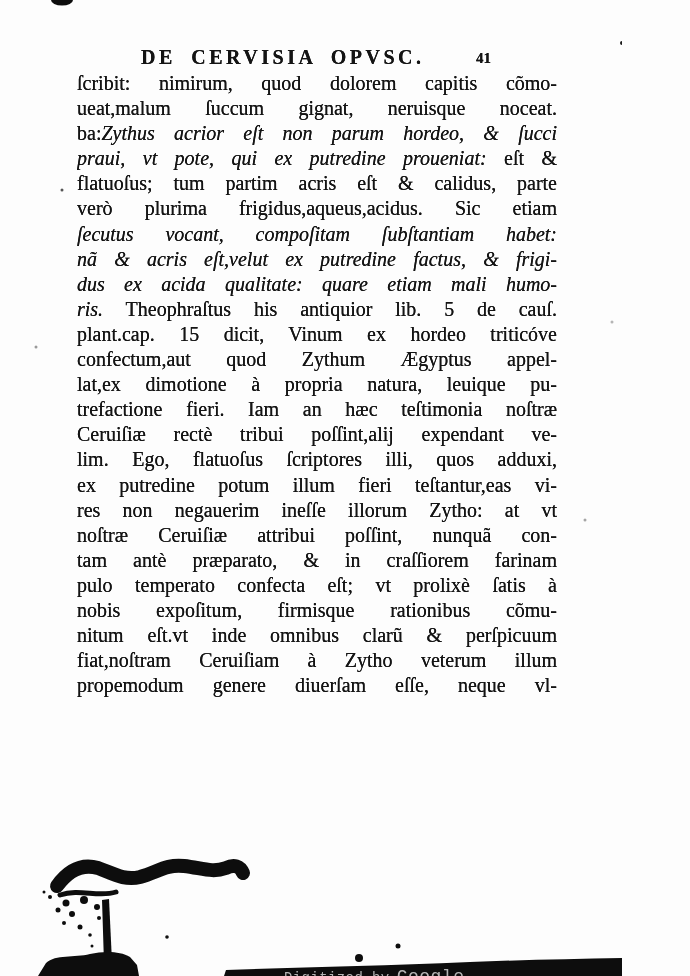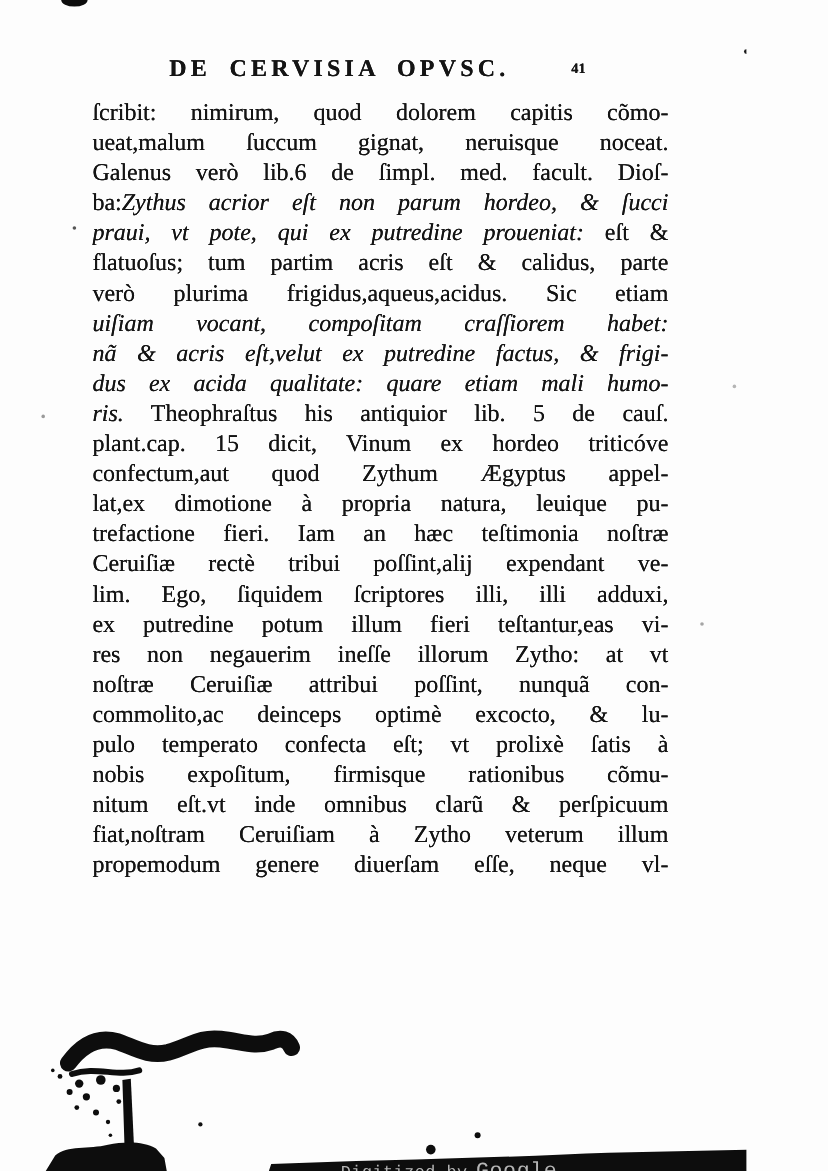--- a/index.html
+++ b/index.html
@@ -26,25 +26,25 @@
   }
   .header-title{
     position:absolute;left:141px;top:0;
     font-size:20px;font-weight:bold;
     letter-spacing:3.5px;word-spacing:7px;
     text-shadow:0 0 .5px currentColor;
     white-space:nowrap;
   }
   .page-number{
     position:absolute;left:476px;top:4px;
-    font-size:12px;font-weight:bold;
+    font-size:15px;font-weight:bold;
     text-shadow:0 0 .5px currentColor;
   }
   .textblock{
-    position:absolute;left:77px;top:82px;width:480px;
+    position:absolute;left:77px;top:71px;width:480px;
   }
   .line{
     height:25.1px;line-height:25.1px;
     font-size:20px;
     text-align:justify;
     -moz-text-align-last:justify;
     text-align-last:justify;
     overflow:hidden;
     text-shadow:0 0 .5px currentColor;
   }
@@ -107,39 +107,38 @@
   </svg>
 
   <div class="running-header">
     <span class="header-title">DE CERVISIA OPVSC.</span>
     <span class="page-number">41</span>
   </div>
 
   <div class="textblock">
       <div class="line"><span class="run">ſcribit: nimirum, quod dolorem capitis cõmo-</span></div>
       <div class="line"><span class="run">ueat,malum ſuccum gignat, neruisque noceat.</span></div>
-      <div class="line"><span class="run">Galenus verò lib.6 de ſimpl. med. facult. Dioſ-</span></div>
       <div class="line"><span class="run">ba:</span><span class="run italic">Zythus acrior eſt non parum hordeo, &amp; ſucci</span></div>
       <div class="line"><span class="run italic">praui, vt pote, qui ex putredine proueniat:</span><span class="run"> eſt &amp;</span></div>
       <div class="line"><span class="run">flatuoſus; tum partim acris eſt &amp; calidus, parte</span></div>
       <div class="line"><span class="run">verò plurima frigidus,aqueus,acidus. Sic etiam</span></div>
-      <div class="line"><span class="run italic">uiſiam vocant, compoſitam craſſiorem habet:</span></div>
+      <div class="line"><span class="run italic">ſecutus vocant, compoſitam ſubſtantiam habet:</span></div>
       <div class="line"><span class="run italic">nã &amp; acris eſt,velut ex putredine factus, &amp; frigi-</span></div>
       <div class="line"><span class="run italic">dus ex acida qualitate: quare etiam mali humo-</span></div>
       <div class="line"><span class="run italic">ris.</span><span class="run"> Theophraſtus his antiquior lib. 5 de cauſ.</span></div>
       <div class="line"><span class="run">plant.cap. 15 dicit, Vinum ex hordeo triticóve</span></div>
       <div class="line"><span class="run">confectum,aut quod Zythum Ægyptus appel-</span></div>
       <div class="line"><span class="run">lat,ex dimotione à propria natura, leuique pu-</span></div>
       <div class="line"><span class="run">trefactione fieri. Iam an hæc teſtimonia noſtræ</span></div>
       <div class="line"><span class="run">Ceruiſiæ rectè tribui poſſint,alij expendant ve-</span></div>
-      <div class="line"><span class="run">lim. Ego, ſiquidem ſcriptores illi, illi adduxi,</span></div>
+      <div class="line"><span class="run">lim. Ego, flatuoſus ſcriptores illi, quos adduxi,</span></div>
       <div class="line"><span class="run">ex putredine potum illum fieri teſtantur,eas vi-</span></div>
       <div class="line"><span class="run">res non negauerim ineſſe illorum Zytho: at vt</span></div>
       <div class="line"><span class="run">noſtræ Ceruiſiæ attribui poſſint, nunquã con-</span></div>
-      <div class="line"><span class="run">commolito,ac deinceps optimè excocto, &amp; lu-</span></div>
+      <div class="line"><span class="run">tam antè præparato, &amp; in craſſiorem farinam</span></div>
       <div class="line"><span class="run">pulo temperato confecta eſt; vt prolixè ſatis à</span></div>
       <div class="line"><span class="run">nobis expoſitum, firmisque rationibus cõmu-</span></div>
       <div class="line"><span class="run">nitum eſt.vt inde omnibus clarũ &amp; perſpicuum</span></div>
       <div class="line"><span class="run">fiat,noſtram Ceruiſiam à Zytho veterum illum</span></div>
       <div class="line"><span class="run">propemodum genere diuerſam eſſe, neque vl-</span></div>
     </div>
 
   <div class="watermark">
     <span class="wm-prefix">Digitized by</span>
     <span class="wm-brand">Google</span>

